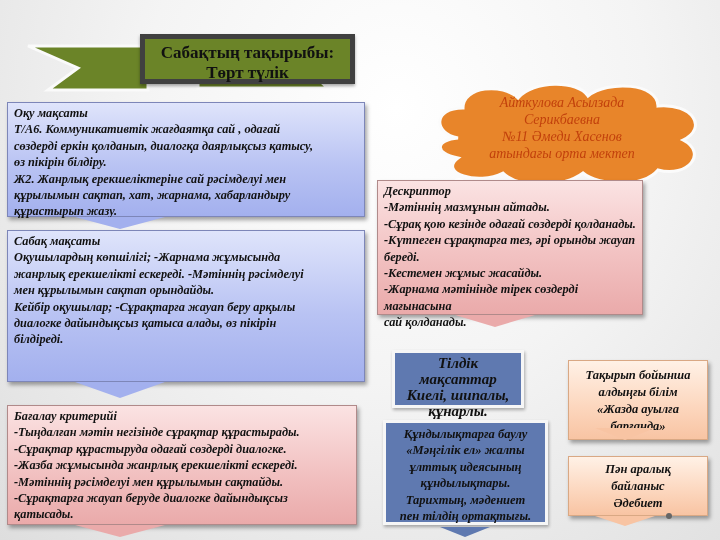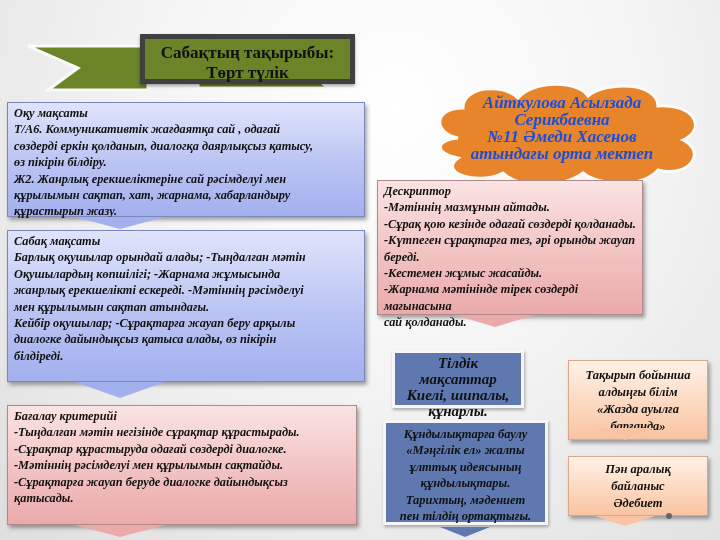--- a/index.html
+++ b/index.html
@@ -23,21 +23,21 @@
     }
     .box .line { display:block; }
     .blue { background:linear-gradient(180deg,#dfe4fb 0%,#b9c3f3 55%,#a3b0ee 100%); border-color:#7d86b8; }
     .pink { background:linear-gradient(180deg,#fbe3e3 0%,#f2c2c2 55%,#eaaaaa 100%); border-color:#b08a8a; }
     .peach { background:linear-gradient(180deg,#fff1e6 0%,#fcd6bd 60%,#f8c4a3 100%); border-color:#d9a884; text-align:center; }
     .slate { background:#5f79b0; border:3px solid #f6f6f6; color:#111; text-align:center; box-shadow:1px 2px 3px rgba(0,0,0,0.3); }
     .pointer { position:absolute; width:0; height:0; }
     .cloud-svg { position:absolute; left:418px; top:78px; width:300px; height:110px; }
     .cloud-text {
       position:absolute; left:462px; top:94px; width:200px; text-align:center;
-      font-family:"Liberation Serif", serif; font-style:italic; font-weight:bold; font-size:17px; line-height:17px; color:#1d4ed8;
+      font-family:"Liberation Serif", serif; font-style:italic; font-weight:normal; font-size:14px; line-height:17px; color:#c2410c;
     }
     .dot { position:absolute; border-radius:50%; }
   </style>
 </head>
 <body>
 
 <svg class="ribbon-svg" viewBox="0 0 320 60">
   <polygon points="10,8 130,8 130,52 30,52 60,30" fill="#6b8428" stroke="#fafafa" stroke-width="3"></polygon>
   <polygon points="180,6 310,6 285,28 310,50 180,50" fill="#6b8428" stroke="#fafafa" stroke-width="3"></polygon>
 </svg>
@@ -63,34 +63,34 @@
   <span class="line">сөздерді еркін қолданып, диалогқа даярлықсыз қатысу,</span>
   <span class="line">өз пікірін білдіру.</span>
   <span class="line">Ж2. Жанрлық ерекшеліктеріне сай  рәсімделуі мен</span>
   <span class="line">құрылымын сақтап, хат, жарнама, хабарландыру</span>
   <span class="line">құрастырып жазу.</span>
 </div>
 <div class="pointer" style="left:75px;top:217px;border-left:45px solid transparent;border-right:45px solid transparent;border-top:12px solid #a3b0ee;"></div>
 
 <div class="box blue" style="left:7px;top:230px;width:358px;height:152px;">
   <span class="line">Сабақ мақсаты</span>
-  <span class="line">Барлық оқушылар орындай алады;  -Тыңдалған мәтін</span>
   <span class="line">Оқушылардың көпшілігі; -Жарнама жұмысында</span>
   <span class="line">жанрлық ерекшелікті ескереді. -Мәтіннің рәсімделуі</span>
-  <span class="line">мен құрылымын сақтап атындағы.</span>
+  <span class="line">мен құрылымын сақтап орындайды.</span>
   <span class="line">Кейбір оқушылар; -Сұрақтарға жауап беру арқылы</span>
   <span class="line">диалогке дайындықсыз қатыса алады, өз пікірін</span>
   <span class="line">білдіреді.</span>
 </div>
 <div class="pointer" style="left:75px;top:382px;border-left:45px solid transparent;border-right:45px solid transparent;border-top:16px solid #a3b0ee;"></div>
 
 <div class="box pink" style="left:7px;top:405px;width:350px;height:120px;">
   <span class="line">Бағалау критерийі</span>
   <span class="line"> -Тыңдалған мәтін негізінде сұрақтар құрастырады.</span>
   <span class="line">-Сұрақтар құрастыруда  одағай сөздерді диалогке.</span>
+  <span class="line">-Жазба жұмысында жанрлық ерекшелікті ескереді.</span>
   <span class="line">-Мәтіннің рәсімделуі мен құрылымын сақтайды.</span>
   <span class="line">-Сұрақтарға жауап беруде диалогке дайындықсыз</span>
   <span class="line">қатысады.</span>
 </div>
 <div class="pointer" style="left:75px;top:525px;border-left:45px solid transparent;border-right:45px solid transparent;border-top:12px solid #eaaaaa;"></div>
 
 <div class="box pink" style="left:377px;top:180px;width:266px;height:135px;">
   <span class="line">Дескриптор</span>
   <span class="line">-Мәтіннің мазмұнын айтады.</span>
   <span class="line">-Сұрақ қою кезінде одағай сөздерді қолданады.</span>

